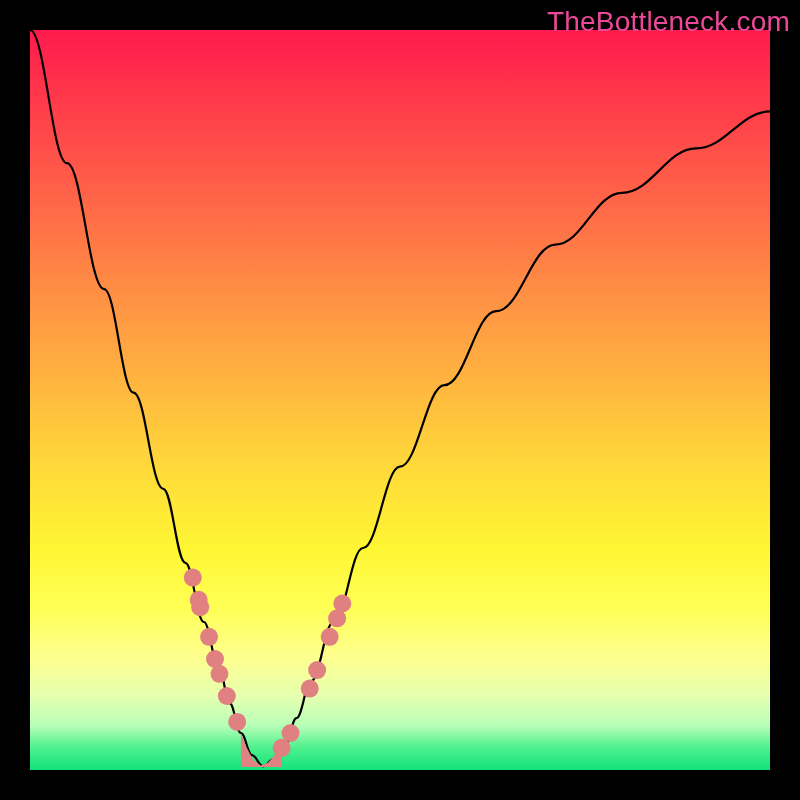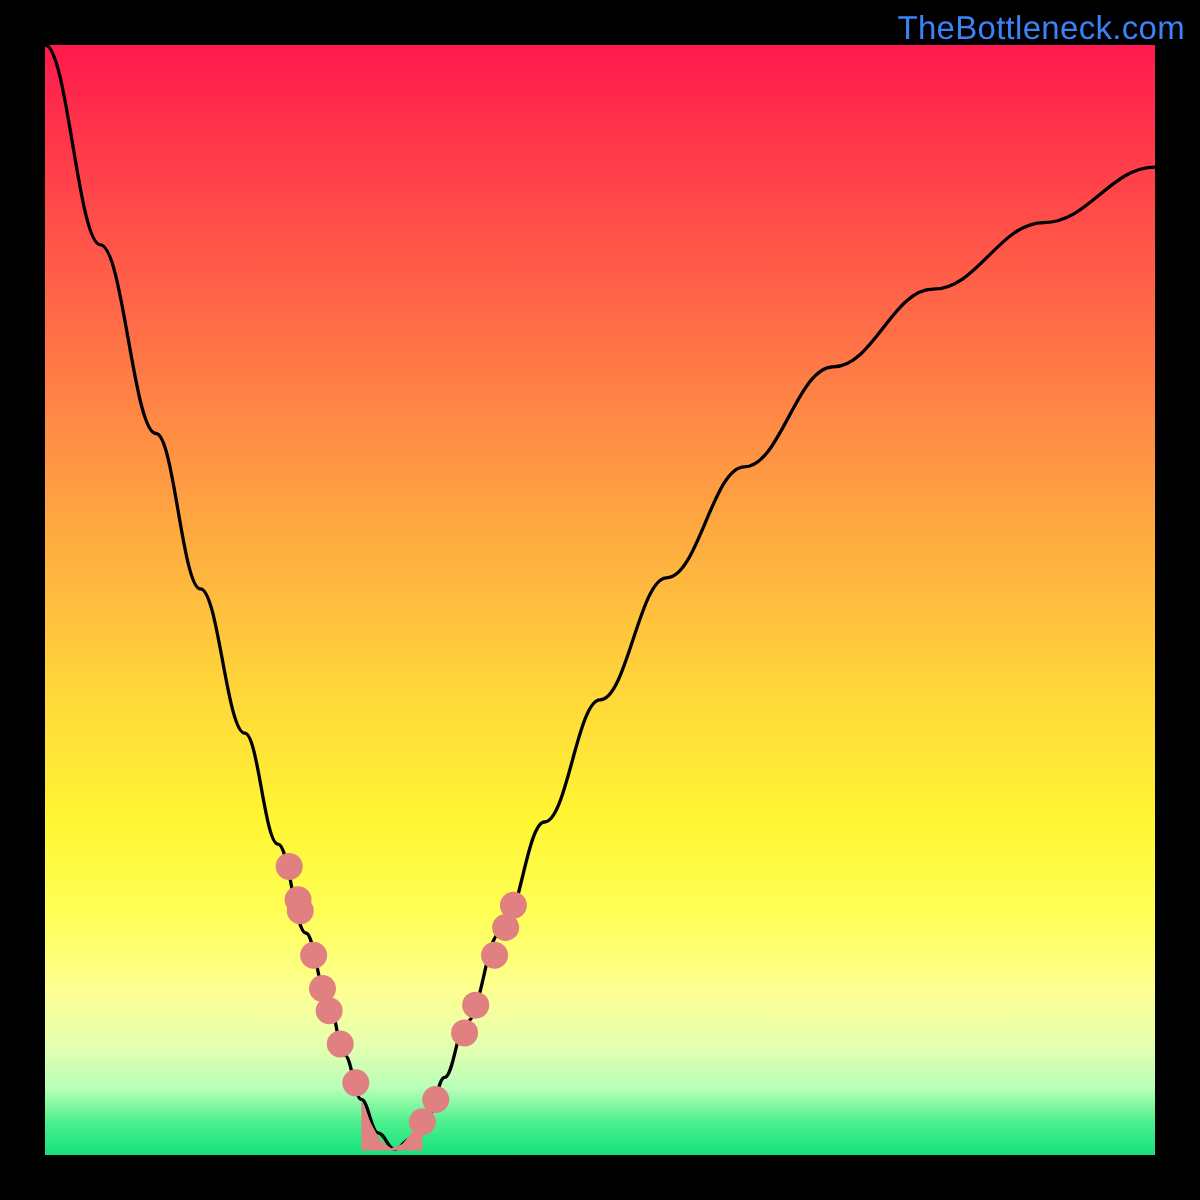--- a/index.html
+++ b/index.html
@@ -29,22 +29,22 @@
       #fdff90 85%,
       #e6ffb0 90%,
       #b8ffb8 94%,
       #4ef08e 97%,
       #12e27a 100%);
   }
   .watermark {
     position: absolute;
     top: 6px;
     right: 10px;
-    color: #3b82f6;
-    font-size: 22px;
+    color: #ec4899;
+    font-size: 28px;
     font-weight: 500;
     letter-spacing: 0.2px;
     z-index: 2;
   }
   svg.overlay {
     position: absolute;
     left: 0;
     top: 0;
     width: 800px;
     height: 800px;

